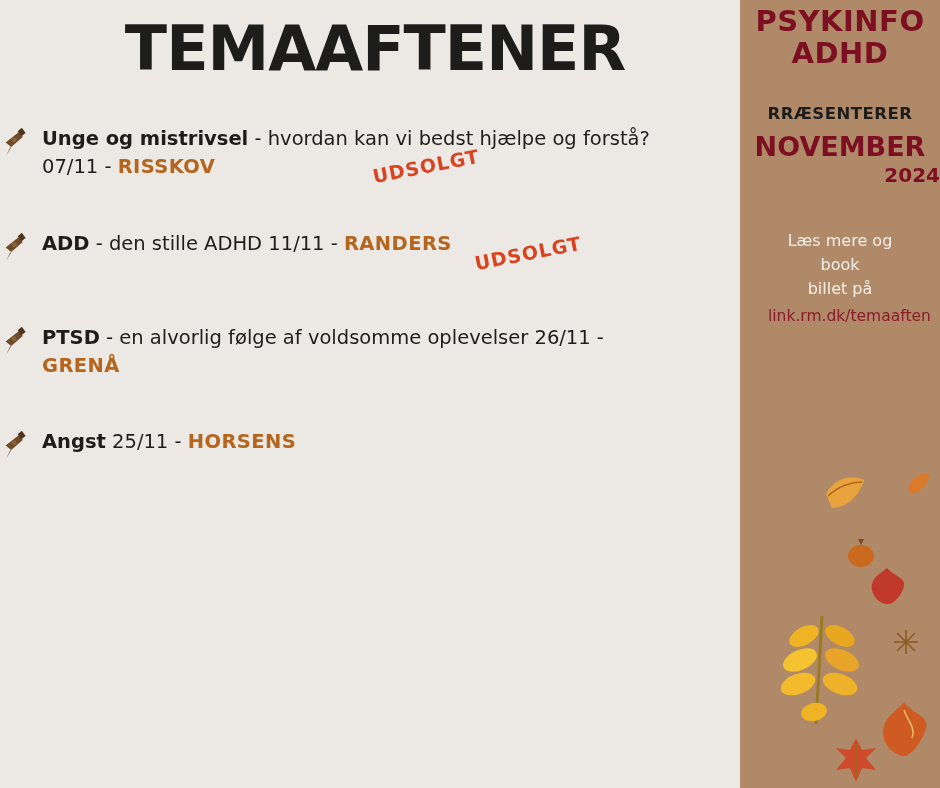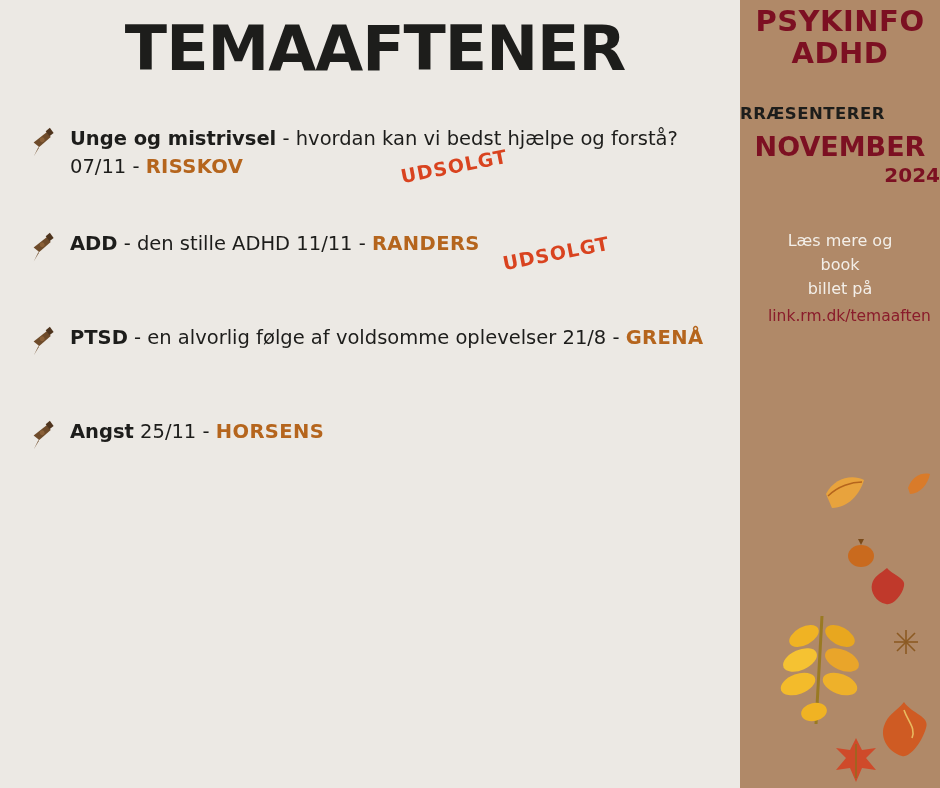--- a/index.html
+++ b/index.html
@@ -33,21 +33,20 @@
     font-weight: bold;
     font-size: 62px;
     letter-spacing: -1px;
     color: #1d1d1b;
     text-align: center;
     margin: 12px 0 4px 0;
     padding-left: 10px;
   }
   .events {
     margin-top: 40px;
-    padding-left: 28px;
     padding-right: 20px;
   }
   .event {
     position: relative;
     display: flex;
     align-items: flex-start;
     margin-bottom: 48px;
     min-height: 46px;
   }
   .pin {
@@ -95,21 +94,21 @@
   .brand {
     text-align: center;
     color: #7c1022;
     font-weight: bold;
     font-size: 29px;
     line-height: 1.12;
     letter-spacing: 0.5px;
     margin-top: 5px;
   }
   .presents {
-    text-align: left;
+    text-align: center;
     color: #1d1d1b;
     font-weight: bold;
     font-size: 16.5px;
     letter-spacing: 0.5px;
     margin-top: 34px;
   }
   .month {
     text-align: center;
     color: #7c1022;
     font-weight: bold;
@@ -195,21 +194,21 @@
           <svg viewBox="0 0 34 30" width="34" height="30">
             <g transform="rotate(-18 17 15)">
               <path d="M6 12 L22 6 L24 12 L10 18 Z" fill="#6e4b2a"></path>
               <path d="M21 5 L26 3 L28 9 L23 11 Z" fill="#4e341d"></path>
               <path d="M10 17 L2 25 L9 19 Z" fill="#6e4b2a"></path>
               <circle cx="15" cy="12" r="2.4" fill="#8a6038"></circle>
             </g>
           </svg>
         </span>
         <div class="event-text">
-          <span class="b">PTSD</span><span> - en alvorlig følge af voldsomme oplevelser 21/8 - </span><span class="city">GRENÅ</span>
+          <span class="b">PTSD</span><span> - en alvorlig følge af voldsomme oplevelser 26/11 - </span><span class="city">GRENÅ</span>
         </div>
       </div>
 
       <div class="event">
         <span class="pin">
           <svg viewBox="0 0 34 30" width="34" height="30">
             <g transform="rotate(-18 17 15)">
               <path d="M6 12 L22 6 L24 12 L10 18 Z" fill="#6e4b2a"></path>
               <path d="M21 5 L26 3 L28 9 L23 11 Z" fill="#4e341d"></path>
               <path d="M10 17 L2 25 L9 19 Z" fill="#6e4b2a"></path>

